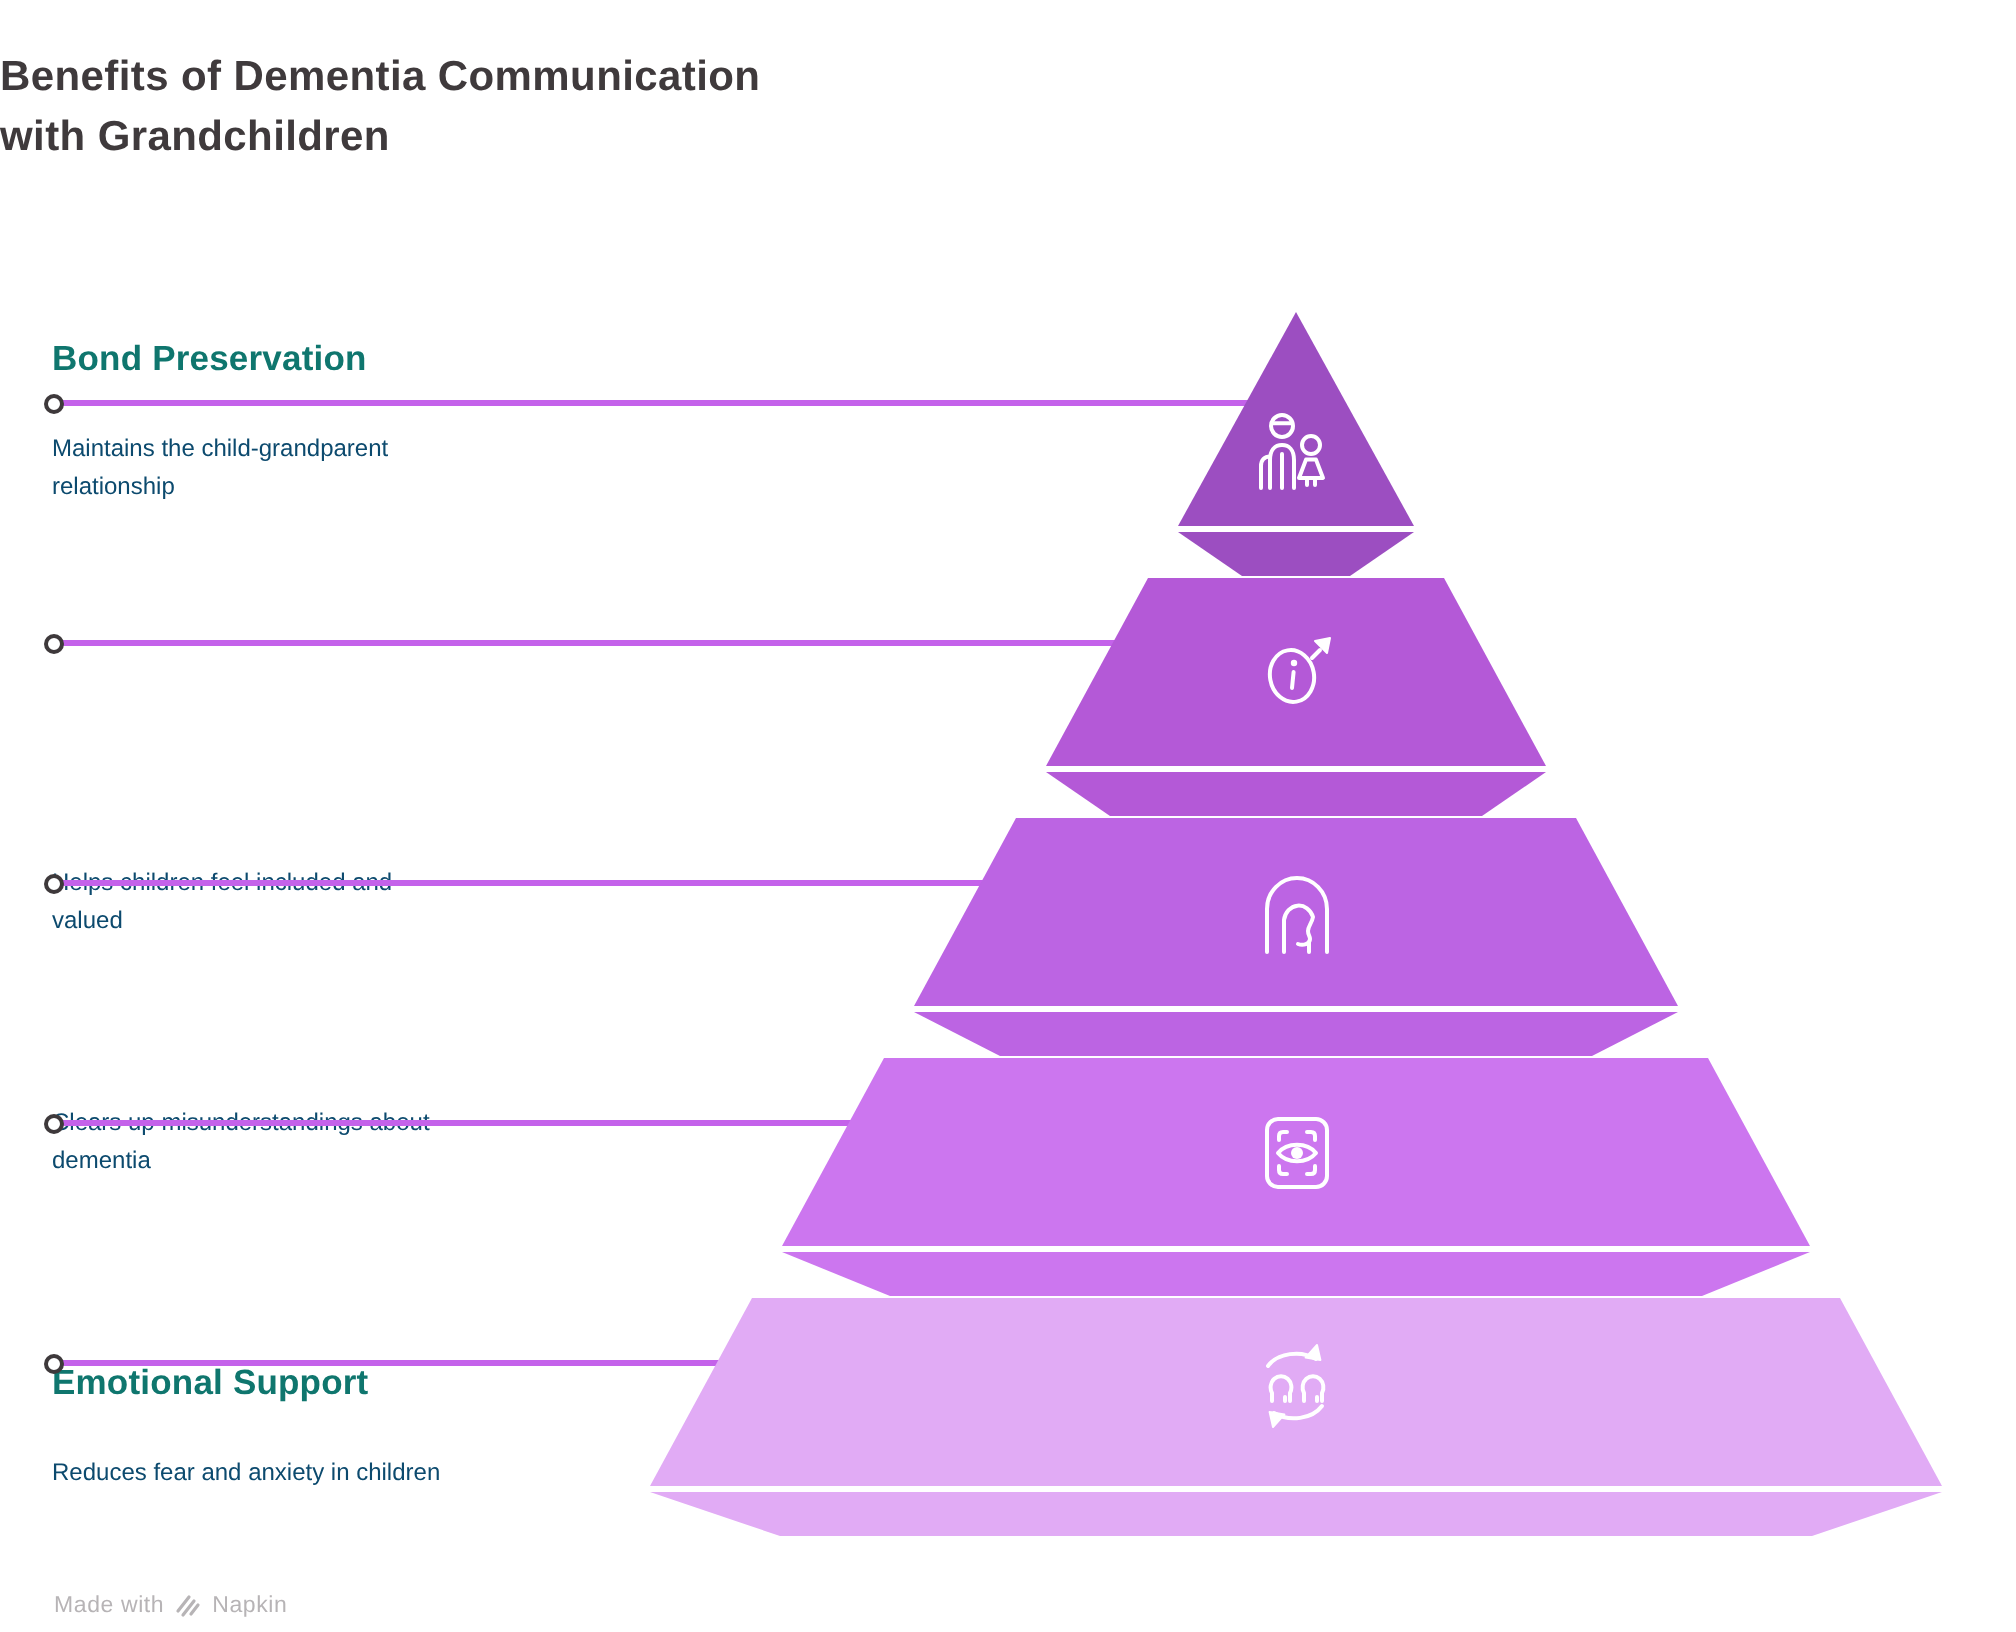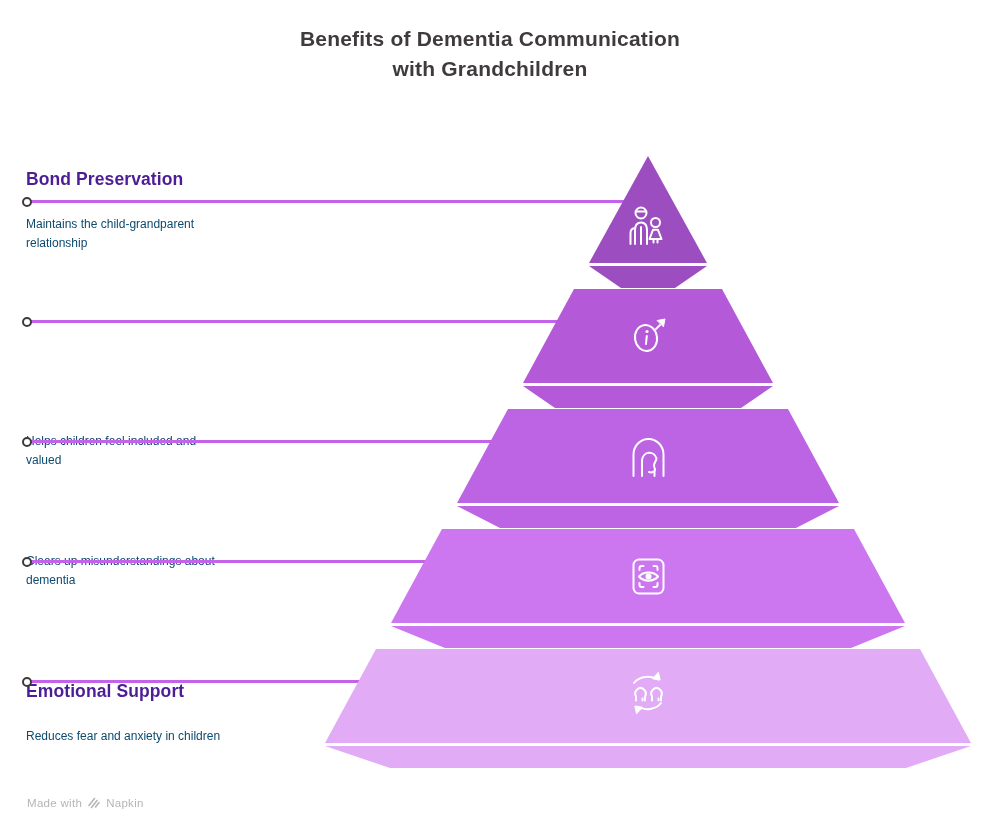--- a/index.html
+++ b/index.html
@@ -5,27 +5,27 @@
   html,body{margin:0;padding:0;}
   body{
     width:1008px;height:816px;background:#ffffff;overflow:hidden;
     font-family:"Liberation Sans","DejaVu Sans",sans-serif;
     -webkit-font-smoothing:antialiased;
   }
   .canvas{position:relative;width:1008px;height:816px;background:#fff;}
 
   .page-title{
     position:absolute;top:24px;left:0;width:980px;margin:0;
-    text-align:center;font-size:21px;line-height:30px;font-weight:bold;
+    font-size:21px;line-height:30px;font-weight:bold;
     color:#3f3a3c;white-space:pre-line;letter-spacing:0.2px;
   }
 
   .label-block{position:absolute;left:26px;width:300px;}
   .label-title{
-    margin:0;font-size:17.5px;line-height:23px;font-weight:bold;color:#4c1d95;
+    margin:0;font-size:17.5px;line-height:23px;font-weight:bold;color:#0f766e;
     letter-spacing:0.1px;
   }
   .label-desc{
     margin:24px 0 0 0;font-size:12px;line-height:19px;color:#0c4a6e;
     white-space:pre-line;
   }
 
   .connector{
     position:absolute;left:26px;height:3px;border-radius:2px;z-index:1;
   }

